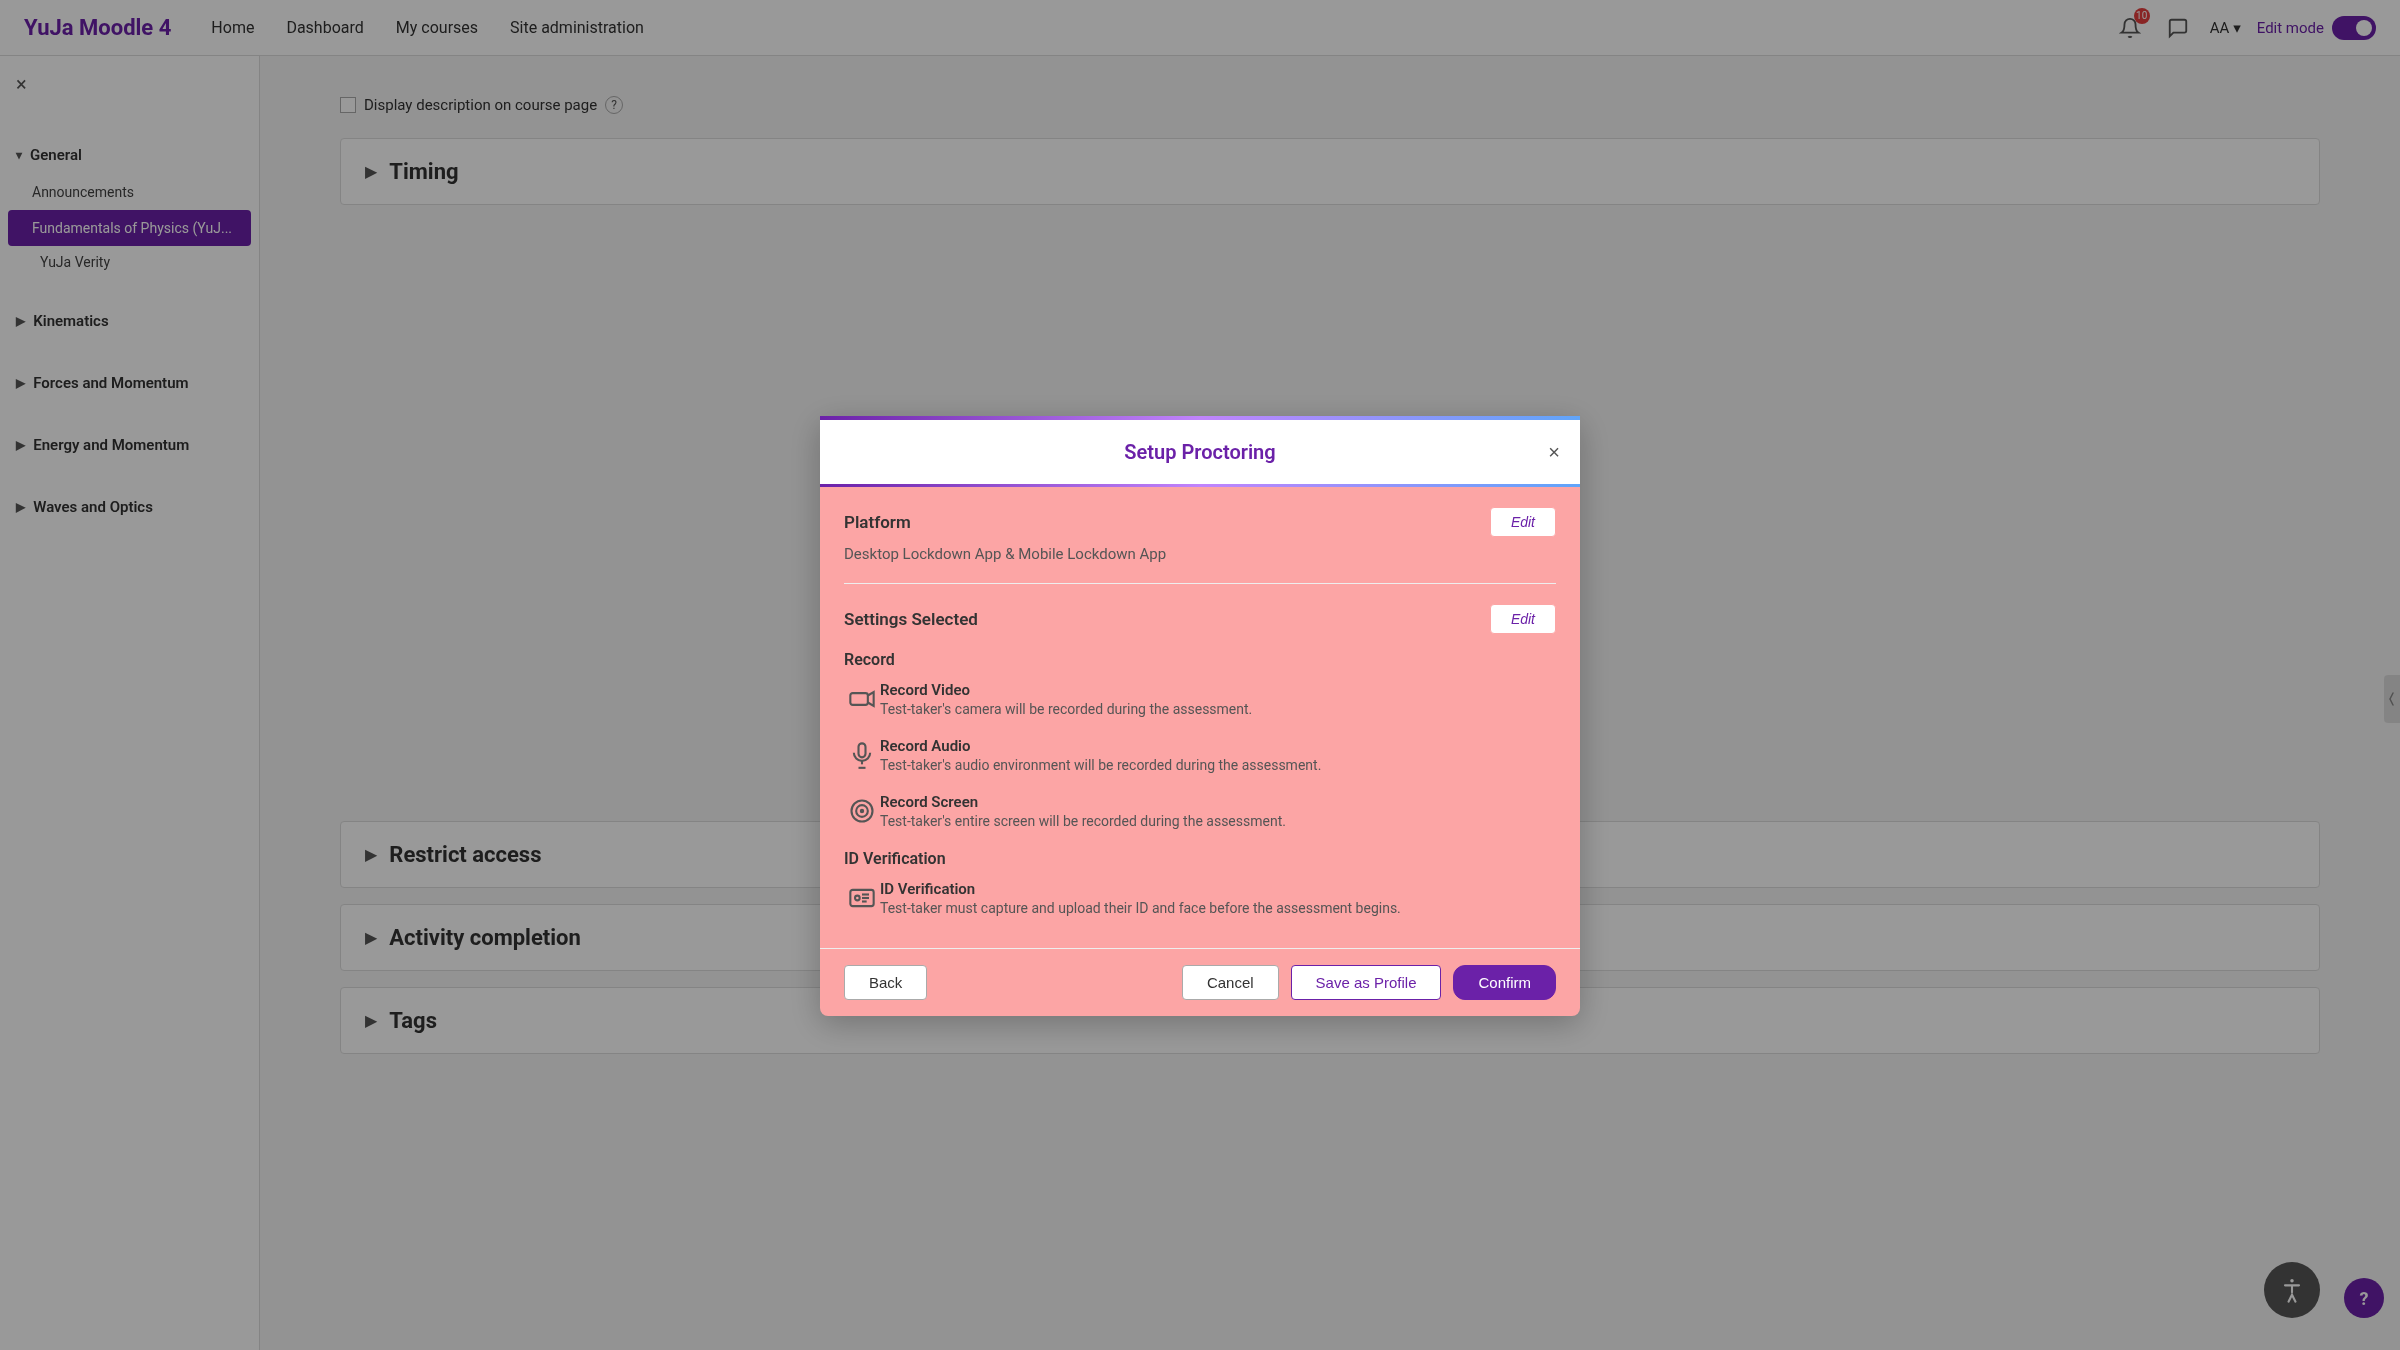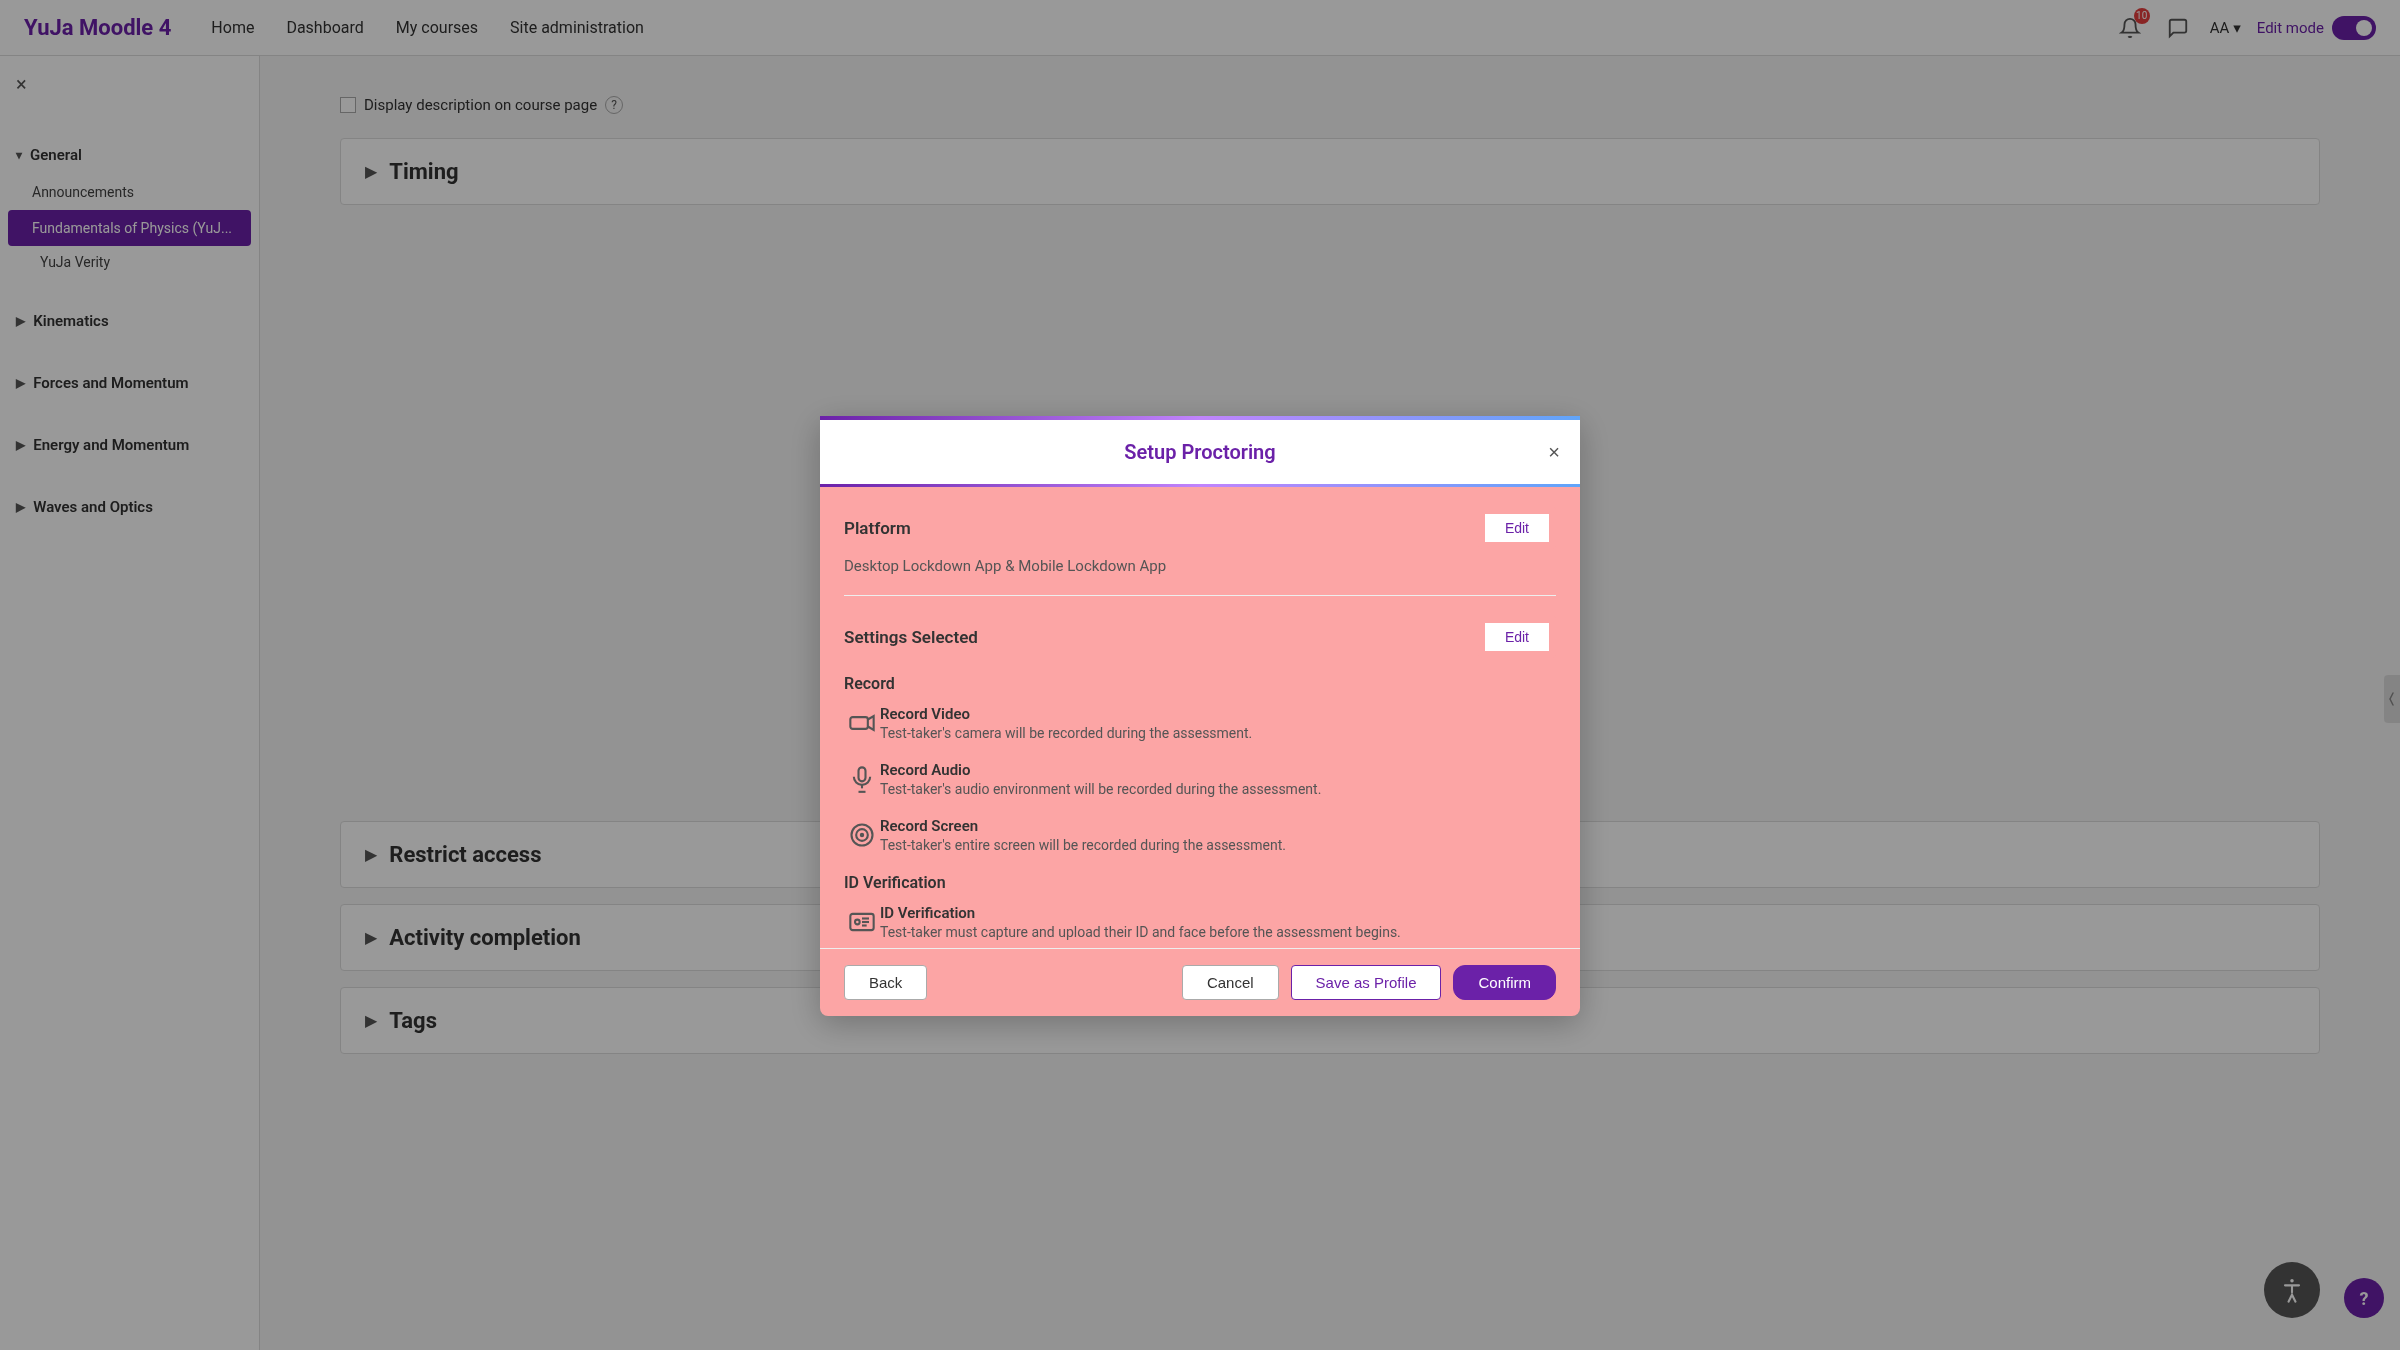--- a/index.html
+++ b/index.html
@@ -302,26 +302,27 @@
       font-weight: 600;
       color: #333;
     }
     .modal-section-value {
       font-size: 15px;
       color: #555;
     }
 
     .edit-btn {
       padding: 6px 20px;
-      border: 7px solid #fca5a5;
+      border: 1px solid #fca5a5;
       background: #fff;
       color: #6b21a8;
       border-radius: 4px;
       font-size: 14px;
       cursor: pointer;
+      font-style: italic;
     }
 
     .record-section-title {
       font-size: 16px;
       font-weight: 600;
       color: #333;
       margin-bottom: 12px;
     }
 
     .record-item {

